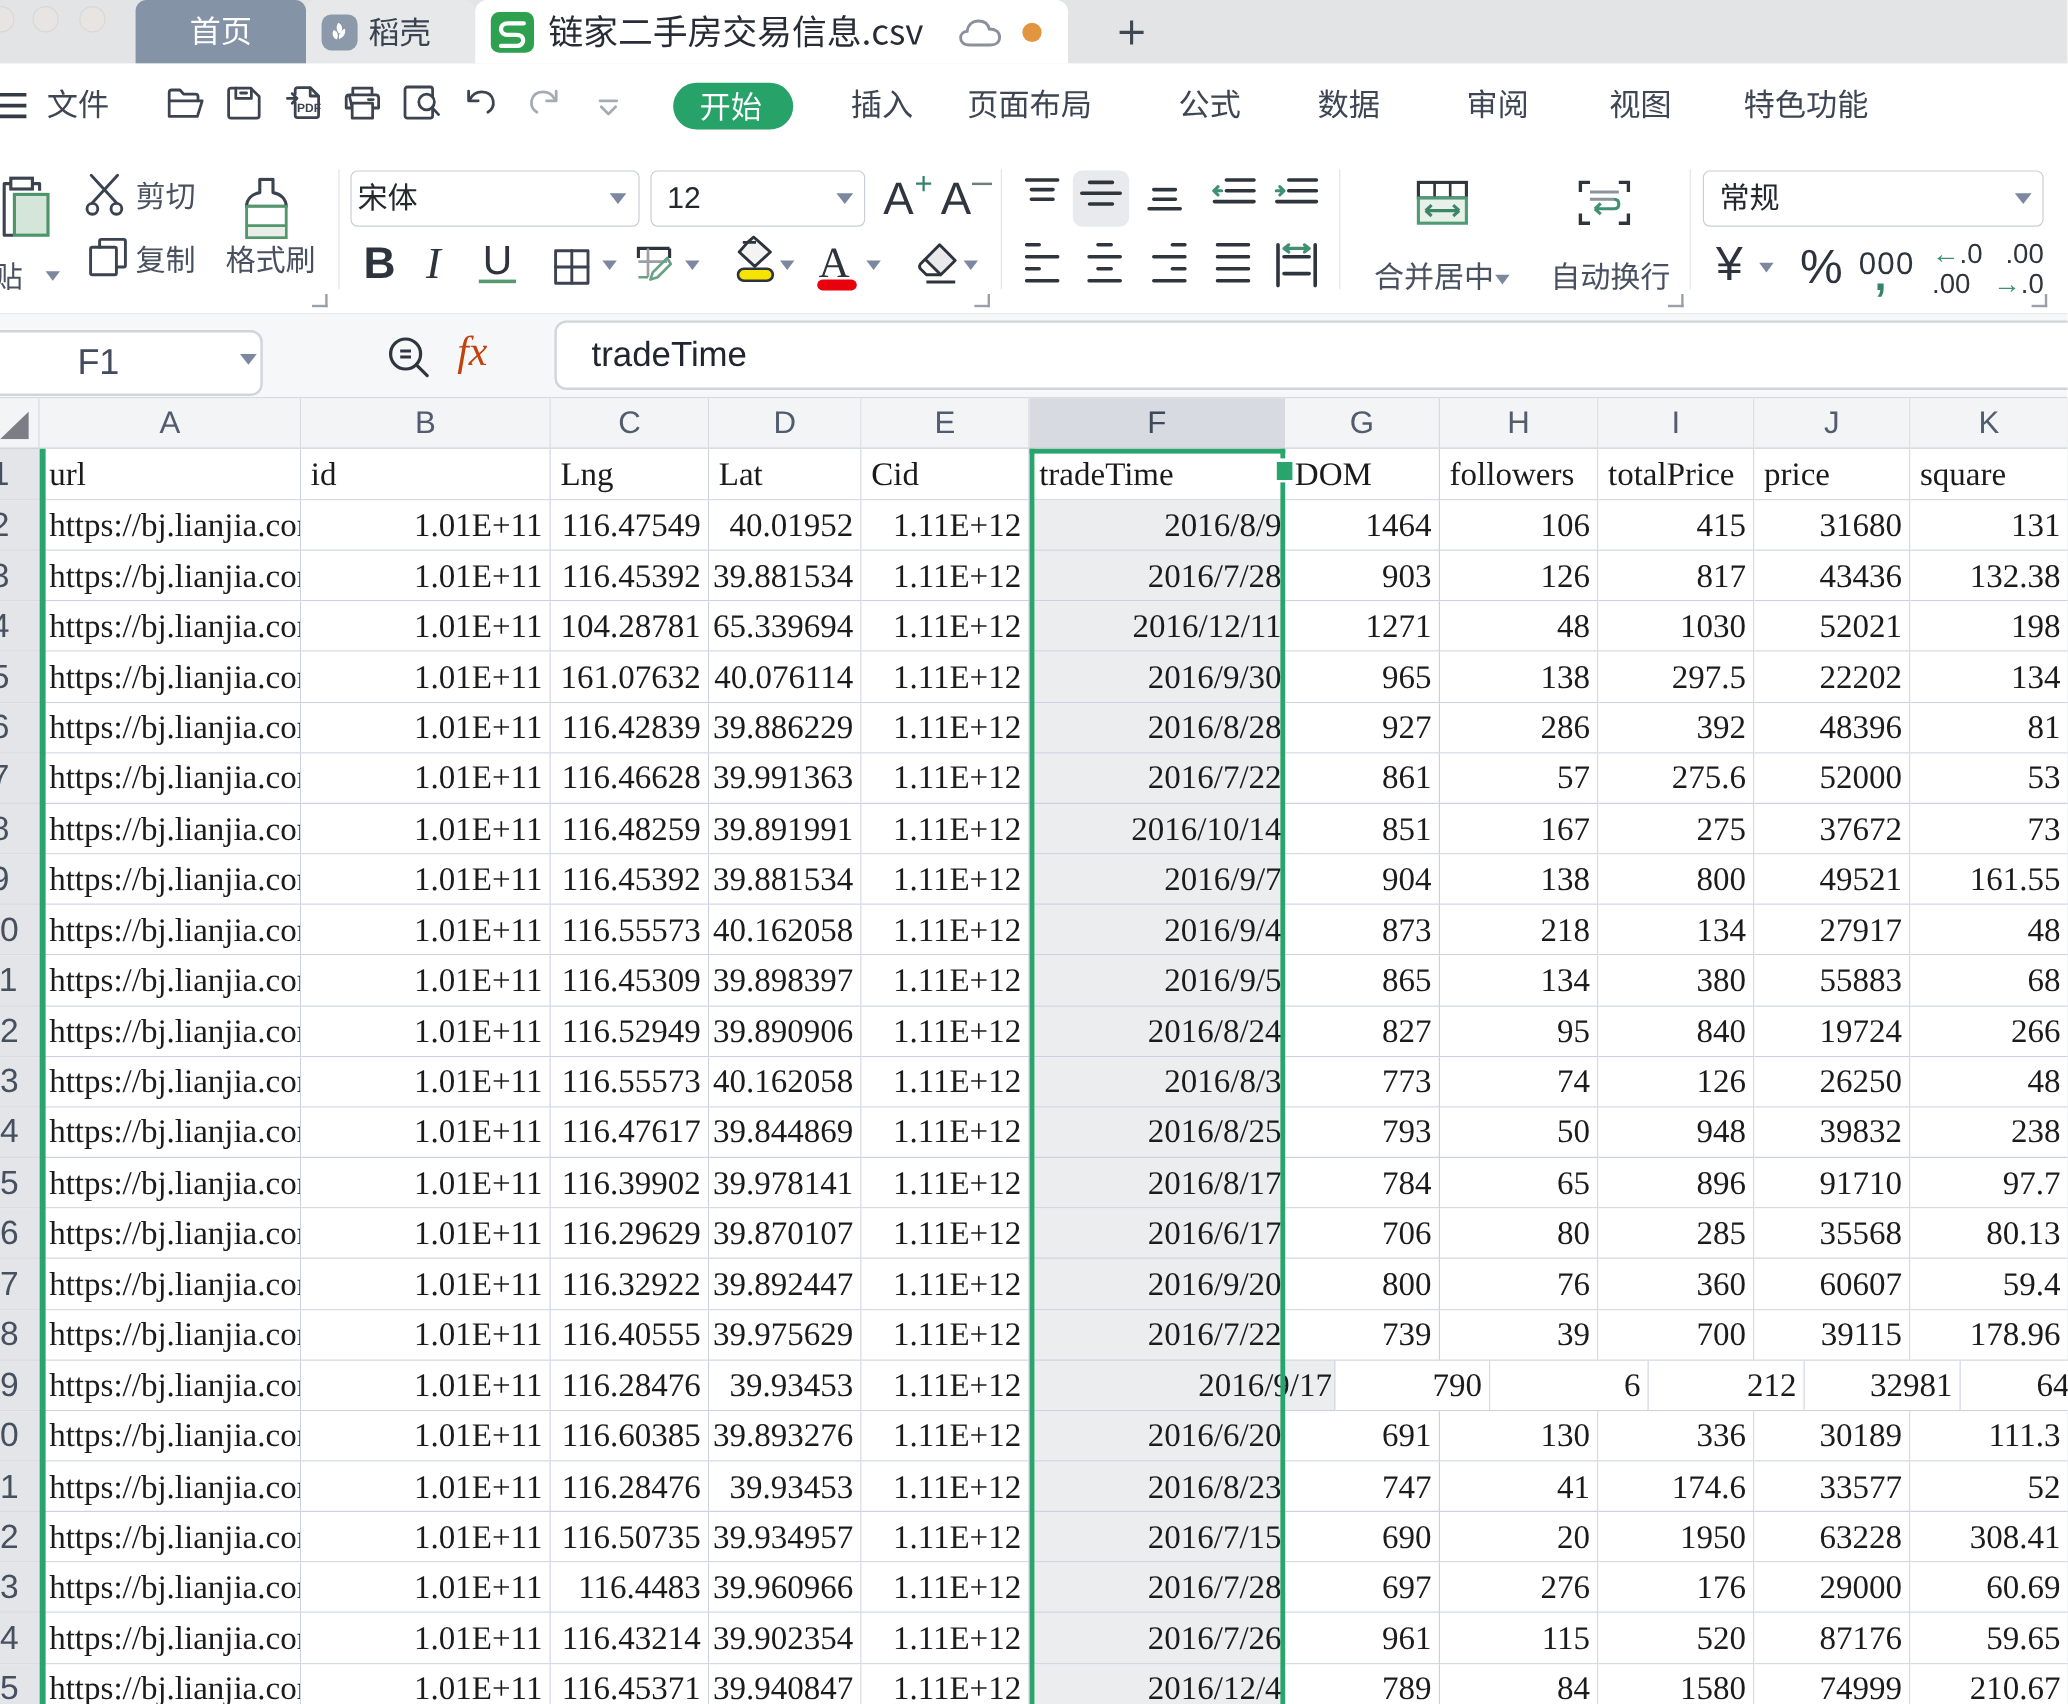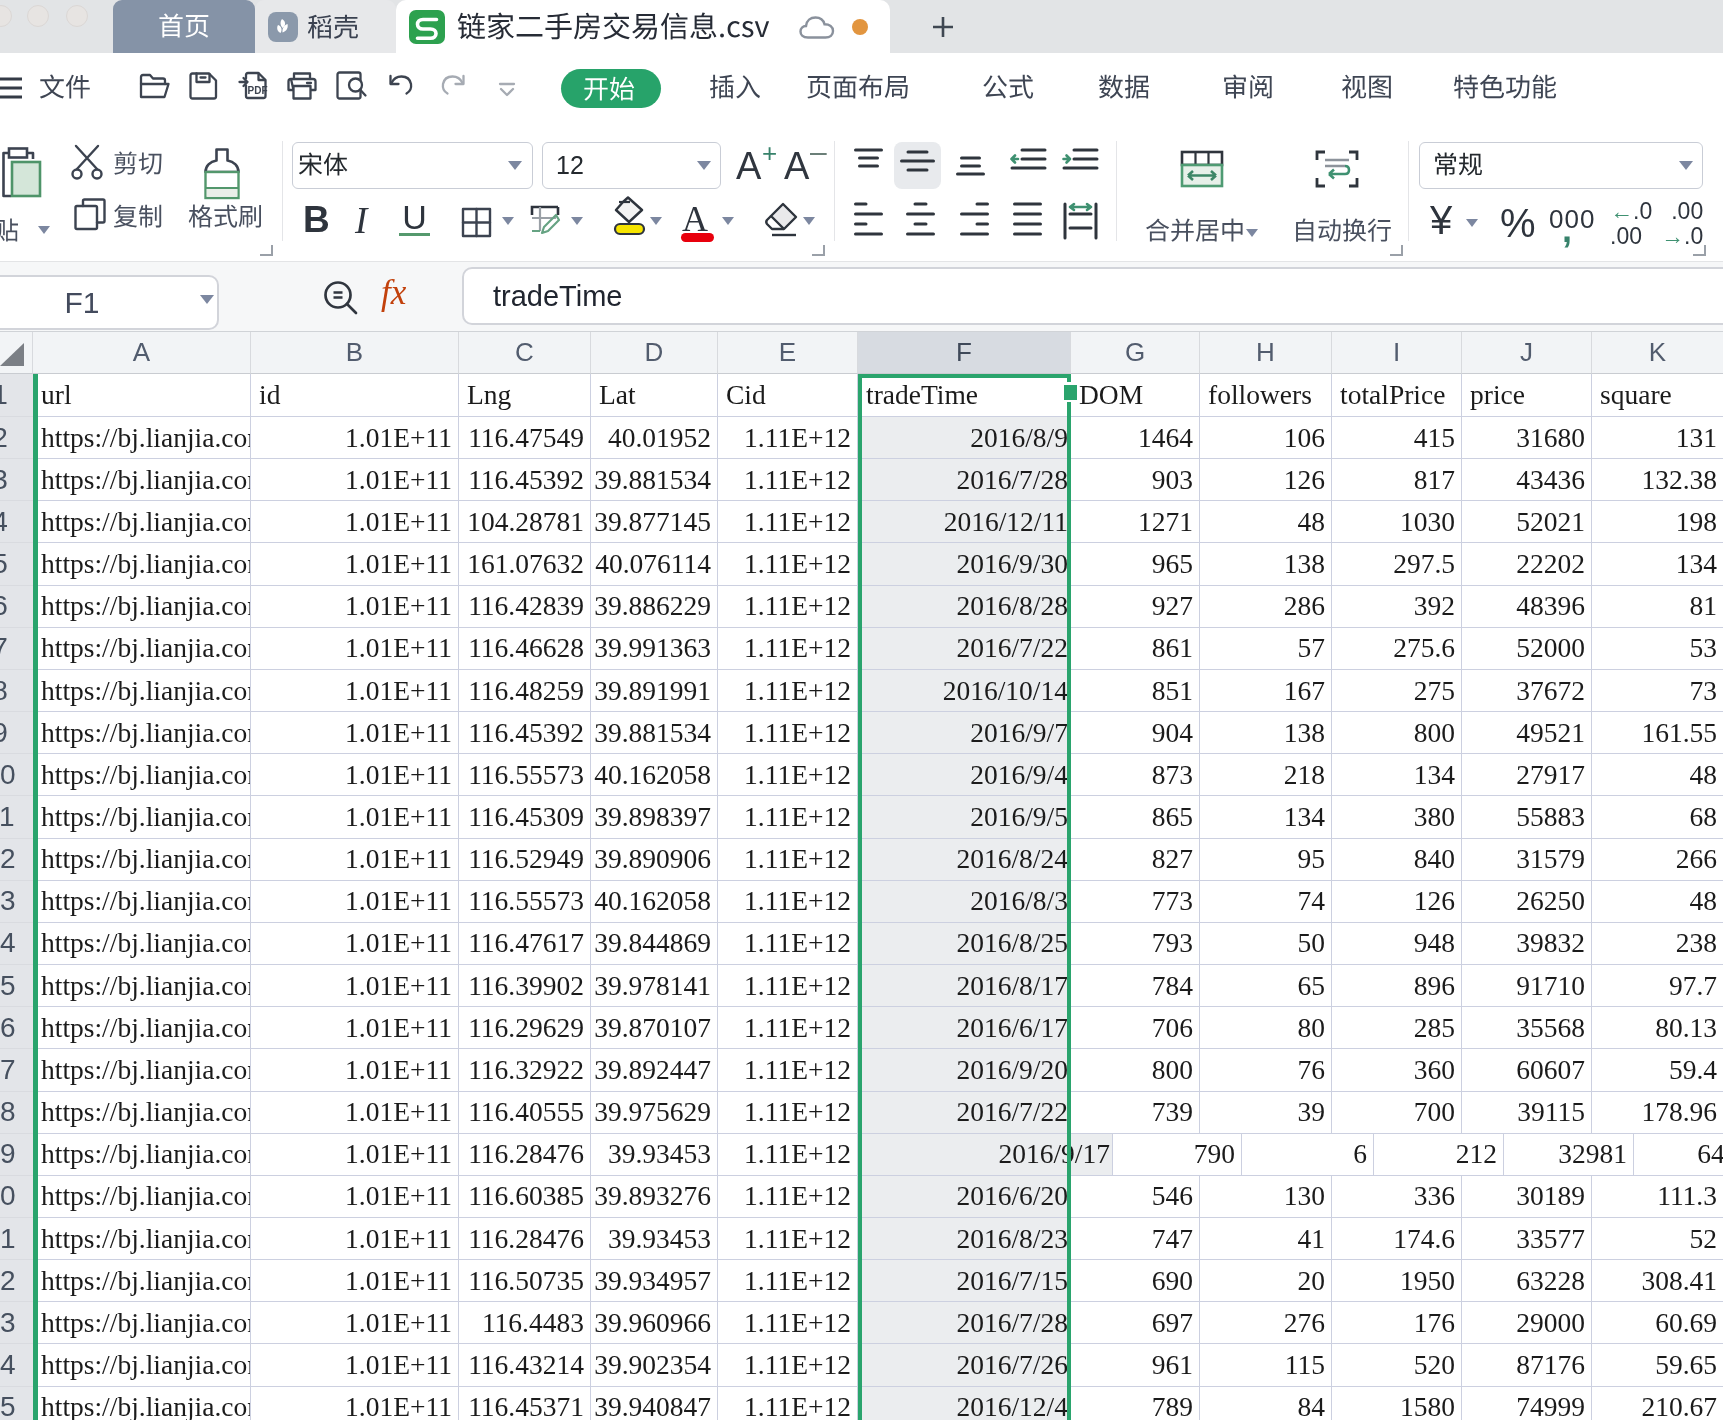--- a/index.html
+++ b/index.html
@@ -421,21 +421,21 @@
 <div class="c num" style="width:132px">126</div>
 <div class="c num" style="width:130px">817</div>
 <div class="c num" style="width:130px">43436</div>
 <div class="c num" style="width:132px">132.38</div>
 </div>
 <div class="row">
 <div class="rh">4</div>
 <div class="c" style="width:218px">https://bj.lianjia.com/chengjiao/101084782030.html</div>
 <div class="c num" style="width:208px">1.01E+11</div>
 <div class="c num" style="width:132px">104.28781</div>
-<div class="c num" style="width:127px">39.877145</div>
+<div class="c num" style="width:127px">65.339694</div>
 <div class="c num" style="width:140px">1.11E+12</div>
 <div class="c num fsel" style="width:213px">2016/12/11</div>
 <div class="c num" style="width:129px">1271</div>
 <div class="c num" style="width:132px">48</div>
 <div class="c num" style="width:130px">1030</div>
 <div class="c num" style="width:130px">52021</div>
 <div class="c num" style="width:132px">198</div>
 </div>
 <div class="row">
 <div class="rh">5</div>
@@ -539,21 +539,21 @@
 <div class="rh">12</div>
 <div class="c" style="width:218px">https://bj.lianjia.com/chengjiao/101084782030.html</div>
 <div class="c num" style="width:208px">1.01E+11</div>
 <div class="c num" style="width:132px">116.52949</div>
 <div class="c num" style="width:127px">39.890906</div>
 <div class="c num" style="width:140px">1.11E+12</div>
 <div class="c num fsel" style="width:213px">2016/8/24</div>
 <div class="c num" style="width:129px">827</div>
 <div class="c num" style="width:132px">95</div>
 <div class="c num" style="width:130px">840</div>
-<div class="c num" style="width:130px">31579</div>
+<div class="c num" style="width:130px">19724</div>
 <div class="c num" style="width:132px">266</div>
 </div>
 <div class="row">
 <div class="rh">13</div>
 <div class="c" style="width:218px">https://bj.lianjia.com/chengjiao/101084782030.html</div>
 <div class="c num" style="width:208px">1.01E+11</div>
 <div class="c num" style="width:132px">116.55573</div>
 <div class="c num" style="width:127px">40.162058</div>
 <div class="c num" style="width:140px">1.11E+12</div>
 <div class="c num fsel" style="width:213px">2016/8/3</div>
@@ -648,21 +648,21 @@
 <div class="c num" style="width:132px">64.28</div>
 </div>
 <div class="row">
 <div class="rh">20</div>
 <div class="c" style="width:218px">https://bj.lianjia.com/chengjiao/101084782030.html</div>
 <div class="c num" style="width:208px">1.01E+11</div>
 <div class="c num" style="width:132px">116.60385</div>
 <div class="c num" style="width:127px">39.893276</div>
 <div class="c num" style="width:140px">1.11E+12</div>
 <div class="c num fsel" style="width:213px">2016/6/20</div>
-<div class="c num" style="width:129px">546</div>
+<div class="c num" style="width:129px">691</div>
 <div class="c num" style="width:132px">130</div>
 <div class="c num" style="width:130px">336</div>
 <div class="c num" style="width:130px">30189</div>
 <div class="c num" style="width:132px">111.3</div>
 </div>
 <div class="row">
 <div class="rh">21</div>
 <div class="c" style="width:218px">https://bj.lianjia.com/chengjiao/101084782030.html</div>
 <div class="c num" style="width:208px">1.01E+11</div>
 <div class="c num" style="width:132px">116.28476</div>

